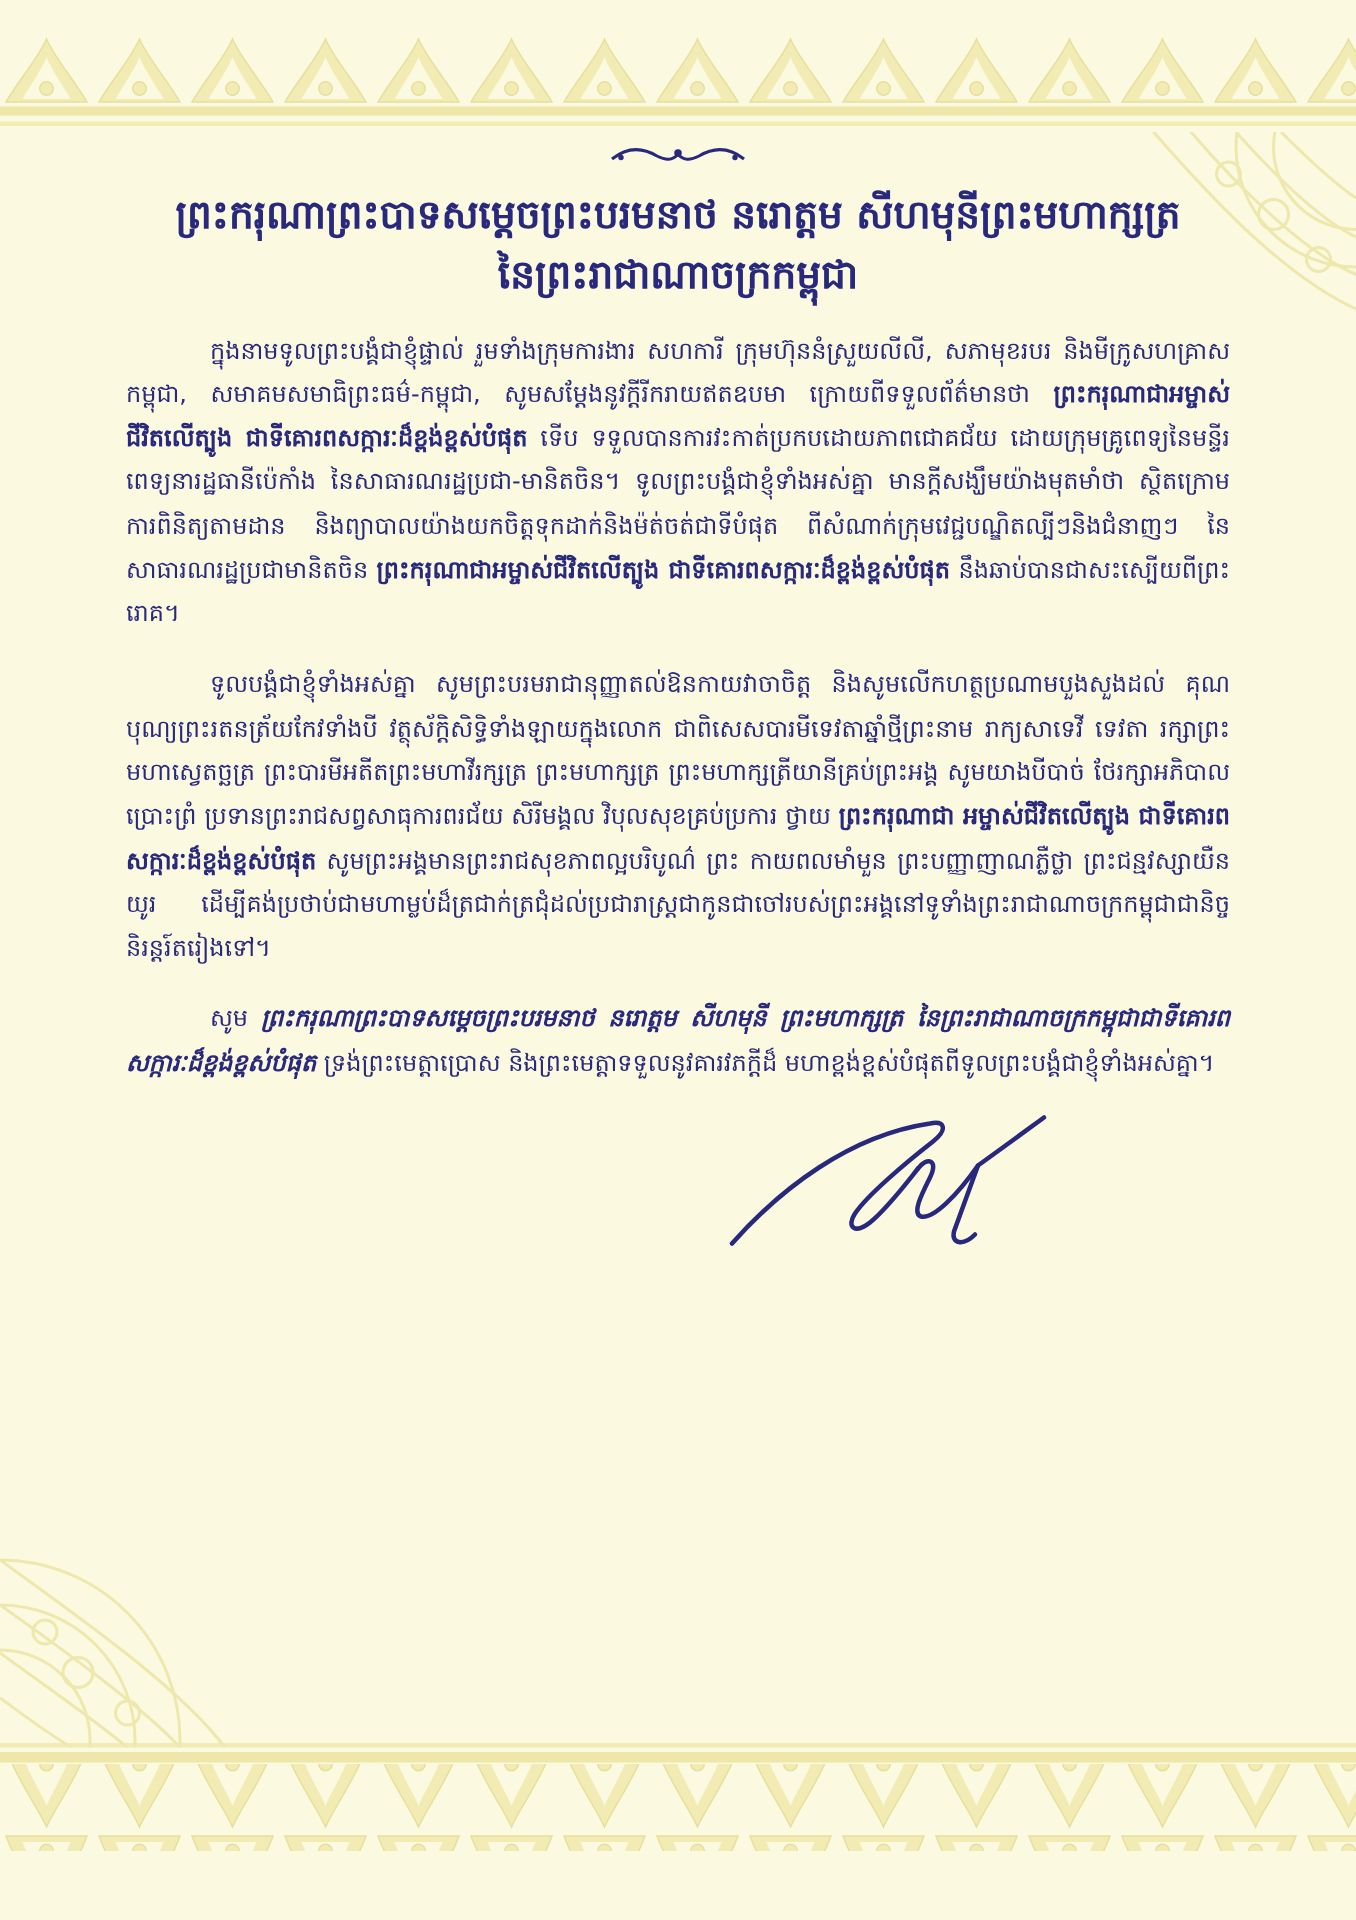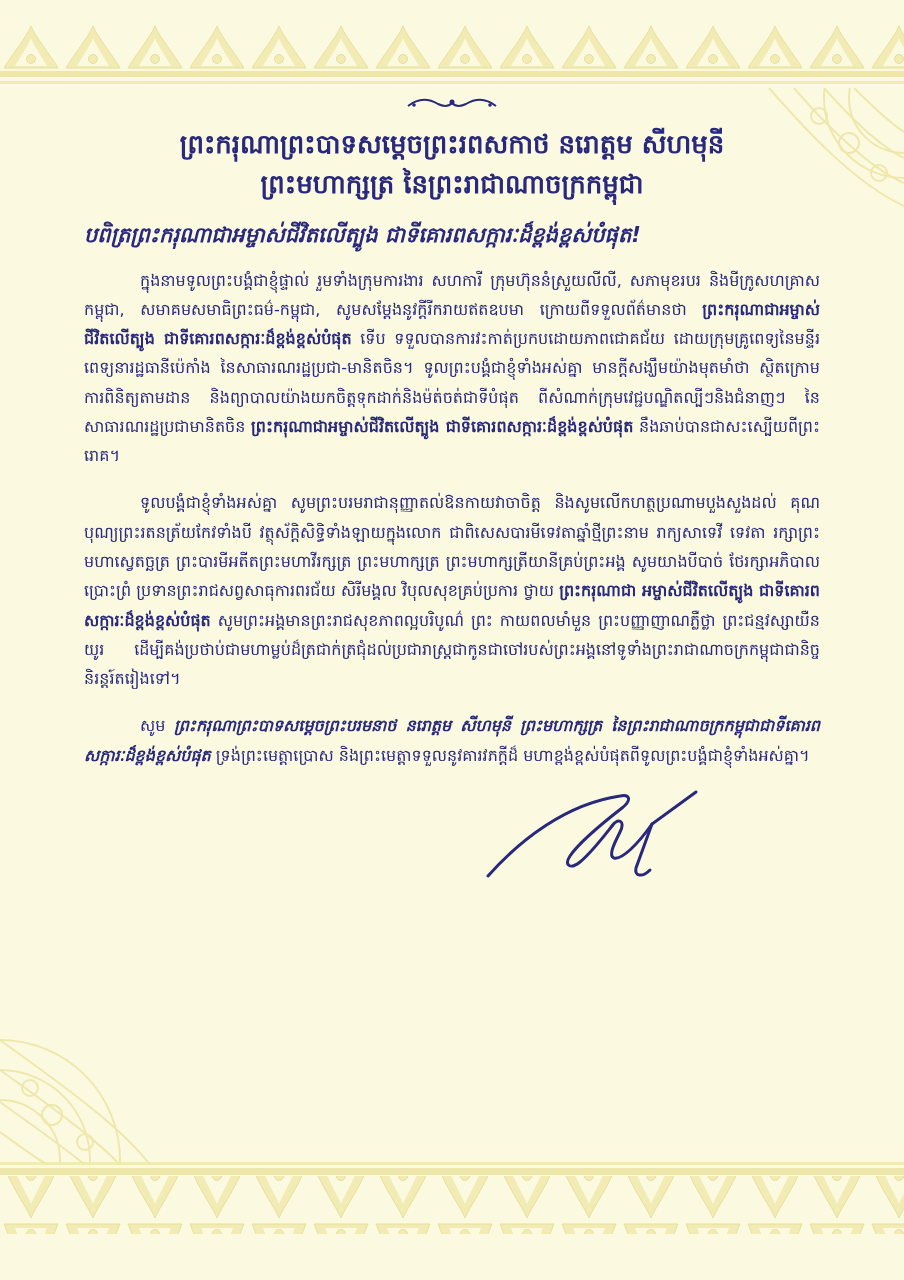--- a/index.html
+++ b/index.html
@@ -115,23 +115,22 @@
         <path d="M4,12 C14,4 24,4 34,10 C40,13 44,13 48,9"></path>
         <path d="M92,12 C82,4 72,4 62,10 C56,13 52,13 48,9"></path>
         <circle cx="48" cy="8" r="2.5" fill="#28287d" stroke="none"></circle>
         <circle cx="10" cy="11" r="1.8" fill="#28287d" stroke="none"></circle>
         <circle cx="86" cy="11" r="1.8" fill="#28287d" stroke="none"></circle>
       </g>
     </svg>
   </div>
 
 
-  <div class="royal-heading">ព្រះករុណាព្រះបាទសម្តេចព្រះរពសកាថ នរោត្តម សីហមុនីព្រះមហាក្សត្រ នៃព្រះរាជាណាចក្រកម្ពុជា</div>
+  <div class="royal-heading">ព្រះករុណាព្រះបាទសម្តេចព្រះបរមនាថ នរោត្តម សីហមុនីព្រះមហាក្សត្រ នៃព្រះរាជាណាចក្រកម្ពុជា</div>
 
-  <div class="salutation">បពិត្រព្រះករុណាជាអម្ចាស់ជីវិតលើត្បូង ជាទីគោរពសក្ការៈដ៏ខ្ពង់ខ្ពស់បំផុត!</div>
 
   <p class="para"><span>ក្នុងនាមទូលព្រះបង្គំជាខ្ញុំផ្ទាល់ រួមទាំងក្រុមការងារ សហការី ក្រុមហ៊ុននំស្រួយលីលី, សភាមុខរបរ និងមីក្រូសហគ្រាសកម្ពុជា, សមាគមសមាធិព្រះធម៌-កម្ពុជា, សូមសម្តែងនូវក្តីរីករាយឥតឧបមា ក្រោយពីទទួលព័ត៌មានថា </span><span class="b">ព្រះករុណាជាអម្ចាស់ជីវិតលើត្បូង ជាទីគោរពសក្ការៈដ៏ខ្ពង់ខ្ពស់បំផុត</span><span> ទើប ទទួលបានការវះកាត់ប្រកបដោយភាពជោគជ័យ ដោយក្រុមគ្រូពេទ្យនៃមន្ទីរពេទ្យនារដ្ឋធានីប៉េកាំង នៃសាធារណរដ្ឋប្រជា-មានិតចិន។ ទូលព្រះបង្គំជាខ្ញុំទាំងអស់គ្នា មានក្តីសង្ឃឹមយ៉ាងមុតមាំថា ស្ថិតក្រោមការពិនិត្យតាមដាន និងព្យាបាលយ៉ាងយកចិត្តទុកដាក់និងម៉ត់ចត់ជាទីបំផុត ពីសំណាក់ក្រុមវេជ្ជបណ្ឌិតល្បីៗនិងជំនាញៗ នៃសាធារណរដ្ឋប្រជាមានិតចិន </span><span class="b">ព្រះករុណាជាអម្ចាស់ជីវិតលើត្បូង ជាទីគោរពសក្ការៈដ៏ខ្ពង់ខ្ពស់បំផុត</span><span> នឹងឆាប់បានជាសះស្បើយពីព្រះរោគ។</span></p>
 
   <p class="para"><span>ទូលបង្គំជាខ្ញុំទាំងអស់គ្នា សូមព្រះបរមរាជានុញ្ញាតល់ឱនកាយវាចាចិត្ត និងសូមលើកហត្ថប្រណាមបួងសួងដល់ គុណបុណ្យព្រះរតនត្រ័យកែវទាំងបី វត្ថុស័ក្តិសិទ្ធិទាំងឡាយក្នុងលោក ជាពិសេសបារមីទេវតាឆ្នាំថ្មីព្រះនាម រាក្យសាទេវី ទេវតា រក្សាព្រះមហាស្វេតច្ឆត្រ ព្រះបារមីអតីតព្រះមហាវីរក្សត្រ ព្រះមហាក្សត្រ ព្រះមហាក្សត្រីយានីគ្រប់ព្រះអង្គ សូមយាងបីបាច់ ថែរក្សាអភិបាលប្រោះព្រំ ប្រទានព្រះរាជសព្វសាធុការពរជ័យ សិរីមង្គល វិបុលសុខគ្រប់ប្រការ ថ្វាយ </span><span class="b">ព្រះករុណាជា អម្ចាស់ជីវិតលើត្បូង ជាទីគោរពសក្ការៈដ៏ខ្ពង់ខ្ពស់បំផុត</span><span> សូមព្រះអង្គមានព្រះរាជសុខភាពល្អបរិបូណ៌ ព្រះ កាយពលមាំមួន ព្រះបញ្ញាញាណភ្លឺថ្លា ព្រះជន្មវស្សាយឺនយូរ ដើម្បីគង់ប្រថាប់ជាមហាម្លប់ដ៏ត្រជាក់ត្រជុំដល់ប្រជារាស្ត្រជាកូនជាចៅរបស់ព្រះអង្គនៅទូទាំងព្រះរាជាណាចក្រកម្ពុជាជានិច្ចនិរន្តរ៍តរៀងទៅ។</span></p>
 
   <p class="para para-final"><span class="i">សូម </span><span class="bi">ព្រះករុណាព្រះបាទសម្តេចព្រះបរមនាថ នរោត្តម សីហមុនី ព្រះមហាក្សត្រ នៃព្រះរាជាណាចក្រកម្ពុជាជាទីគោរពសក្ការៈដ៏ខ្ពង់ខ្ពស់បំផុត</span><span> ទ្រង់ព្រះមេត្តាប្រោស និងព្រះមេត្តាទទួលនូវគារវភក្តីដ៏ មហាខ្ពង់ខ្ពស់បំផុតពីទូលព្រះបង្គំជាខ្ញុំទាំងអស់គ្នា។</span></p>
 
 
   <div class="sig-block">
     <svg class="sig-swoosh" width="240" height="96">

